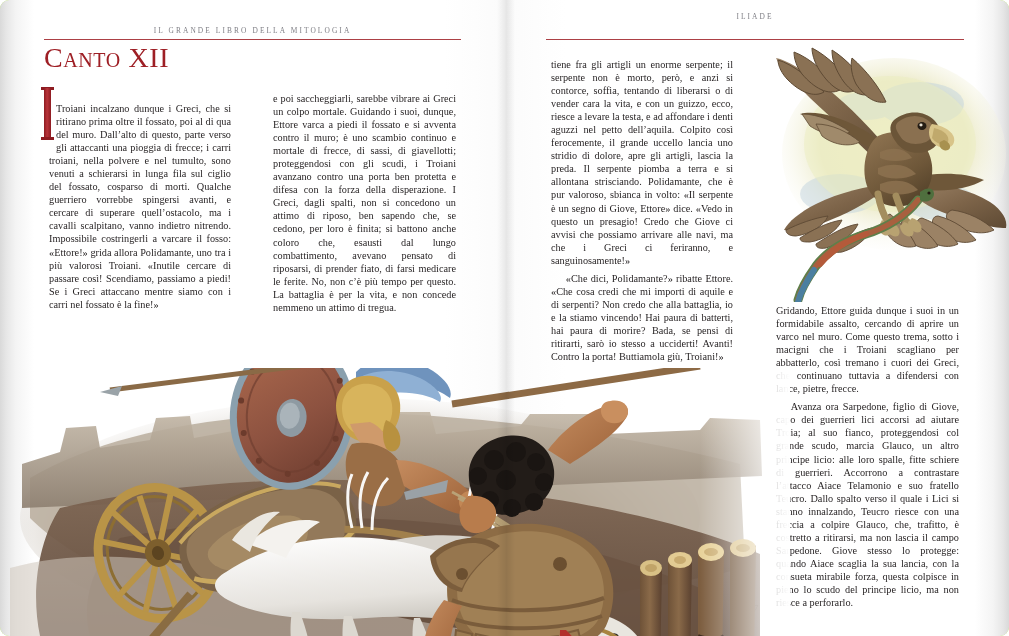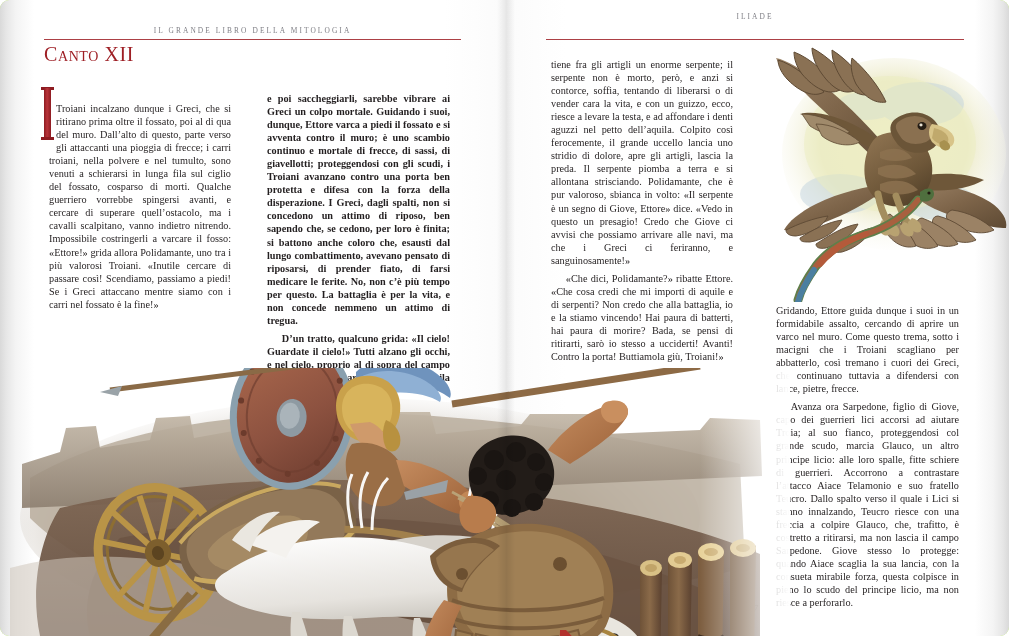--- a/index.html
+++ b/index.html
@@ -16,21 +16,21 @@
   .gutter{position:absolute;left:497px;top:0;width:18px;height:636px;
     background:linear-gradient(to right,rgba(0,0,0,0.0) 0%,rgba(0,0,0,0.07) 45%,rgba(0,0,0,0.085) 52%,rgba(0,0,0,0.0) 100%);
     pointer-events:none;z-index:7;}
 
   
   .runhead{position:absolute;font-size:7.4px;letter-spacing:2.1px;color:#7e7e84;
     text-align:center;text-transform:uppercase;white-space:nowrap;}
   .rule{position:absolute;height:1px;background:#9e1f25;opacity:.85;}
 
   
-  .chapter-title{position:absolute;left:44px;top:44px;font-size:20px;color:#9e1f25;
+  .chapter-title{position:absolute;left:44px;top:44px;font-size:28px;color:#9e1f25;
     letter-spacing:.6px;font-variant:small-caps;line-height:1;}
 
   
   .col{position:absolute;font-size:10.25px;line-height:13.05px;color:#231f20;
     text-align:justify;text-justify:inter-word;-webkit-hyphens:none;hyphens:none;}
   .col p{margin:5px;text-indent:1.45em;}
   .col p.first{text-indent:0;}
 
   
   .dropcap{position:absolute;left:44px;top:88px;width:7px;height:52px;
@@ -439,23 +439,22 @@
 
   <div class="dropcap-serif-t"></div>
   <div class="dropcap"></div>
   <div class="dropcap-serif-b"></div>
 
   <div class="col col-1" style="left:44px;top:97px;width:192px;">
     <div class="capshape"></div>
     <p class="first">Troiani incalzano dunque i Greci, che si ritirano prima oltre il fossato, poi al di qua del muro. Dall’alto di questo, parte verso gli attaccanti una pioggia di frecce; i carri troiani, nella polvere e nel tumulto, sono venuti a schierarsi in lunga fila sul ciglio del fossato, cosparso di morti. Qualche guerriero vorrebbe spingersi avanti, e cercare di superare quell’ostacolo, ma i cavalli scalpitano, vanno indietro nitrendo. Impossibile costringerli a varcare il fosso: «Ettore!» grida allora Polidamante, uno tra i più valorosi Troiani. «Inutile cercare di passare così! Scendiamo, passiamo a piedi! Se i Greci attaccano mentre siamo con i carri nel fossato è la fine!»</p>
   </div>
 
-  <div class="col col-2" style="left:262px;top:87px;width:193px;font-weight:bold;">
+  <div class="col col-2" style="left:268px;top:87px;width:193px;">
     <p class="first">e poi saccheggiarli, sarebbe vibrare ai Greci un colpo mortale. Guidando i suoi, dunque, Ettore varca a piedi il fossato e si avventa contro il muro; è uno scambio continuo e mortale di frecce, di sassi, di giavellotti; proteggendosi con gli scudi, i Troiani avanzano contro una porta ben protetta e difesa con la forza della disperazione. I Greci, dagli spalti, non si concedono un attimo di riposo, ben sapendo che, se cedono, per loro è finita; si battono anche coloro che, esausti dal lungo combattimento, avevano pensato di riposarsi, di prender fiato, di farsi medicare le ferite. No, non c’è più tempo per questo. La battaglia è per la vita, e non concede nemmeno un attimo di tregua.</p>
-    <p>D’un tratto, qualcuno grida: «Il cielo! Guardate il cielo!» Tutti alzano gli occhi, e nel cielo, proprio al di sopra del campo di battaglia, è apparsa una grande aquila che</p>
   </div>
 
   <div class="runhead" style="left:546px;top:12px;width:418px;">ILIADE</div>
   <div class="rule" style="left:546px;top:39px;width:418px;"></div>
 
   <div class="col col-3" style="left:546px;top:53px;width:192px;">
     <p class="first">tiene fra gli artigli un enorme serpente; il serpente non è morto, però, e anzi si contorce, soffia, tentando di liberarsi o di vender cara la vita, e con un guizzo, ecco, riesce a levare la testa, e ad affondare i denti aguzzi nel petto dell’aquila. Colpito così ferocemente, il grande uccello lancia uno stridio di dolore, apre gli artigli, lascia la preda. Il serpente piomba a terra e si allontana strisciando. Polidamante, che è pur valoroso, sbianca in volto: «Il serpente è un segno di Giove, Ettore» dice. «Vedo in questo un presagio! Credo che Giove ci avvisi che possiamo arrivare alle navi, ma che i Greci ci feriranno, e sanguinosamente!»</p>
     <p>«Che dici, Polidamante?» ribatte Ettore. «Che cosa credi che mi importi di aquile e di serpenti? Non credo che alla battaglia, io e la stiamo vincendo! Hai paura di batterti, hai paura di morire? Bada, se pensi di ritirarti, sarò io stesso a ucciderti! Avanti! Contro la porta! Buttiamola giù, Troiani!»</p>
   </div>
 

